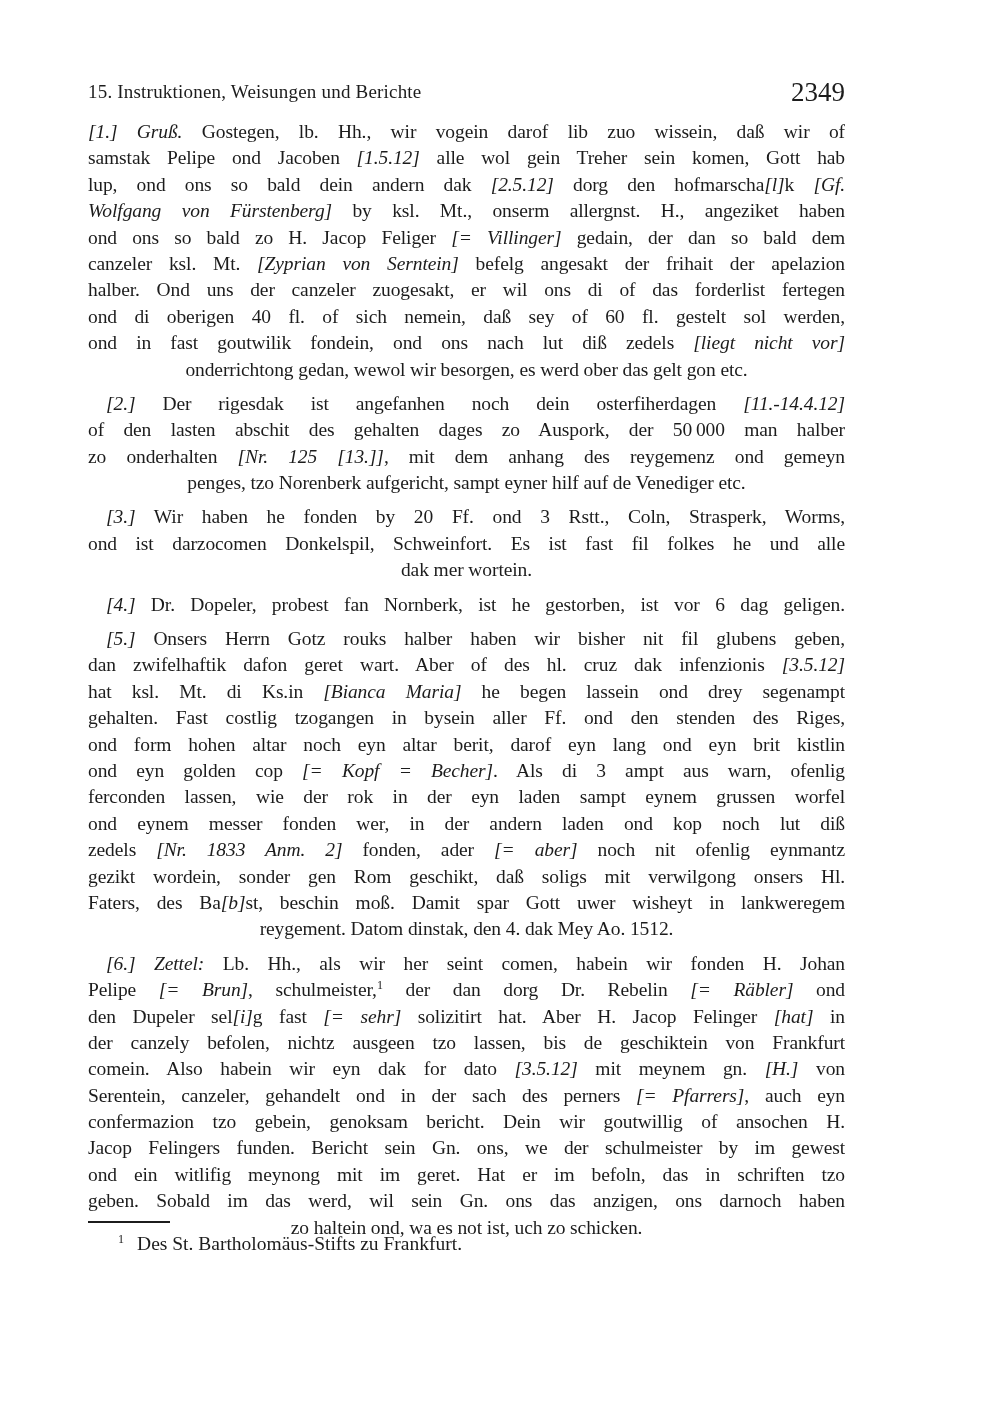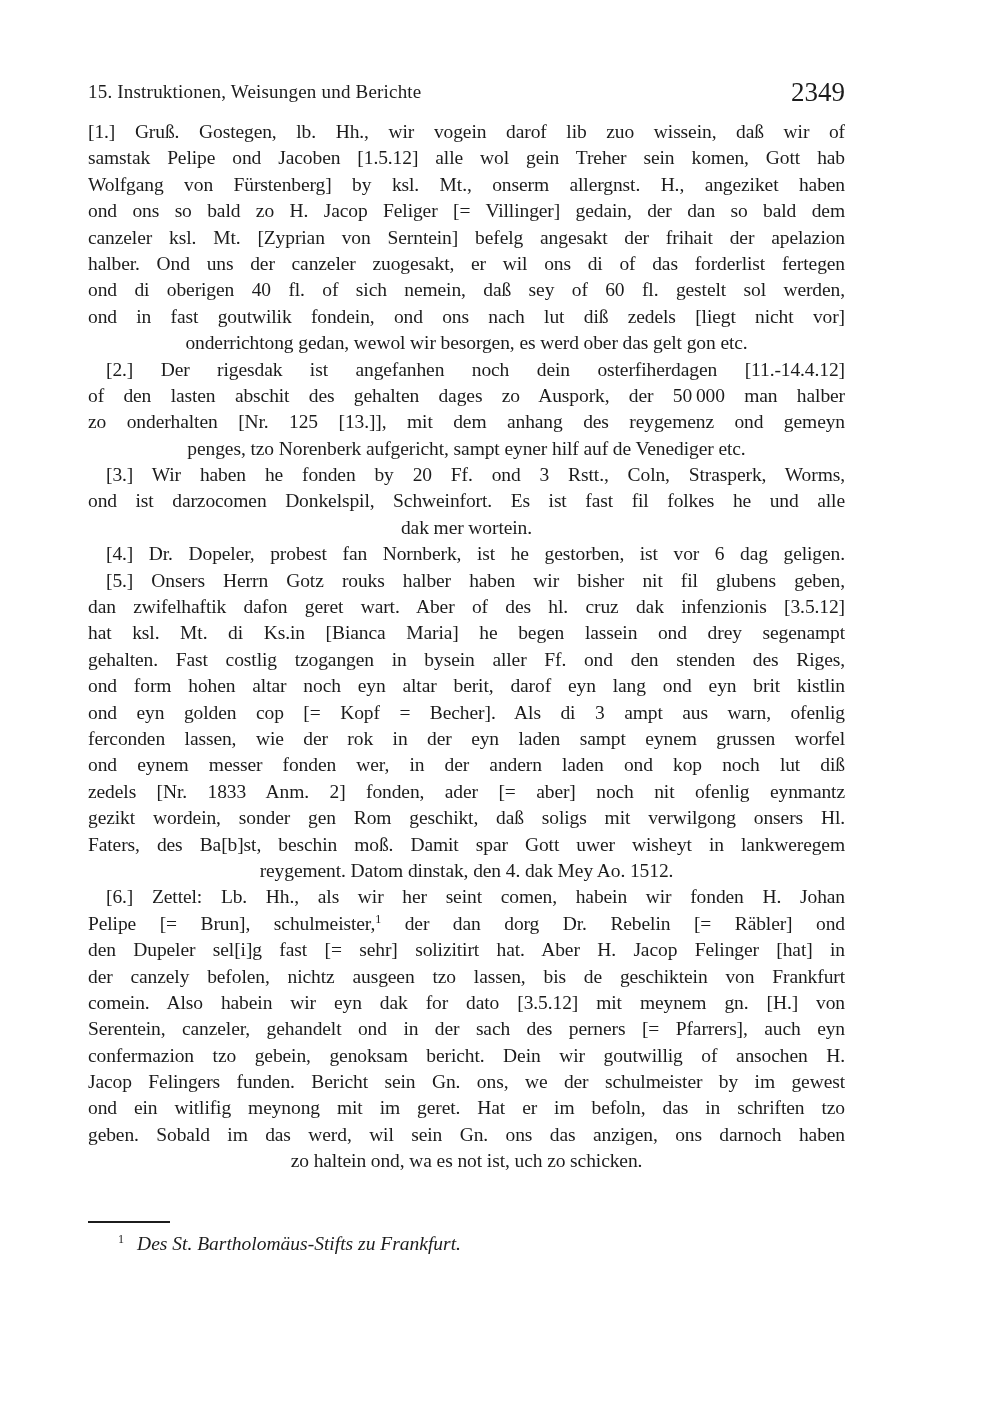--- a/index.html
+++ b/index.html
@@ -50,22 +50,22 @@
     text-align: justify;
   }
   .line::after {
     content: "";
     display: inline-block;
     width: 100%;
     height: 0;
   }
   .line.last { text-align: center; }
   .line.last::after { content: none; }
-  .line.ind { padding-left: 18px; }
-  .it { }
+  .line.ind { padding-left: 18px; margin-top: 8px; }
+  .it { font-style: italic; }
   .sup {
     font-size: 0.62em;
     vertical-align: super;
     line-height: 0;
   }
   
   .footnote-rule {
     position: absolute;
     left: 88px;
     top: 1221px;
@@ -80,35 +80,36 @@
     width: 757px;
     font-size: 19.5px;
     line-height: 26px;
     padding-left: 0;
   }
   .footnote .fn-marker {
     margin-left: 30px;
     margin-right: 13px;
     font-style: normal;
   }
-  .footnote .fn-text { font-style: italic; }
+  .footnote .fn-text { }
 </style>
 </head>
 <body>
 
 <div class="page">
 
   <div class="runhead">
     <div class="section-title">15. Instruktionen, Weisungen und Berichte</div>
     <div class="page-number">2349</div>
   </div>
 
   <div class="text-block">
       <div class="line"><span class="it">[1.] Gruß.</span><span> Gostegen, lb. Hh., wir vogein darof lib zuo wissein, daß wir of</span></div>
       <div class="line"><span>samstak Pelipe ond Jacoben </span><span class="it">[1.5.12]</span><span> alle wol gein Treher sein komen, Gott hab</span></div>
+      <div class="line"><span>lup, ond ons so bald dein andern dak </span><span class="it">[2.5.12]</span><span> dorg den hofmarscha</span><span class="it">[l]</span><span>k </span><span class="it">[Gf.</span></div>
       <div class="line"><span class="it">Wolfgang von Fürstenberg]</span><span> by ksl. Mt., onserm allergnst. H., angeziket haben</span></div>
       <div class="line"><span>ond ons so bald zo H. Jacop Feliger </span><span class="it">[= Villinger]</span><span> gedain, der dan so bald dem</span></div>
       <div class="line"><span>canzeler ksl. Mt. </span><span class="it">[Zyprian von Serntein]</span><span> befelg angesakt der frihait der apelazion</span></div>
       <div class="line"><span>halber. Ond uns der canzeler zuogesakt, er wil ons di of das forderlist fertegen</span></div>
       <div class="line"><span>ond di oberigen 40 fl. of sich nemein, daß sey of 60 fl. gestelt sol werden,</span></div>
       <div class="line"><span>ond in fast goutwilik fondein, ond ons nach lut diß zedels </span><span class="it">[liegt nicht vor]</span></div>
       <div class="line last"><span>onderrichtong gedan, wewol wir besorgen, es werd ober das gelt gon etc.</span></div>
       <div class="line ind"><span class="it">[2.]</span><span> Der rigesdak ist angefanhen noch dein osterfiherdagen </span><span class="it">[11.-14.4.12]</span></div>
       <div class="line"><span>of den lasten abschit des gehalten dages zo Auspork, der 50 000 man halber</span></div>
       <div class="line"><span>zo onderhalten </span><span class="it">[Nr. 125 [13.]]</span><span>, mit dem anhang des reygemenz ond gemeyn</span></div>

